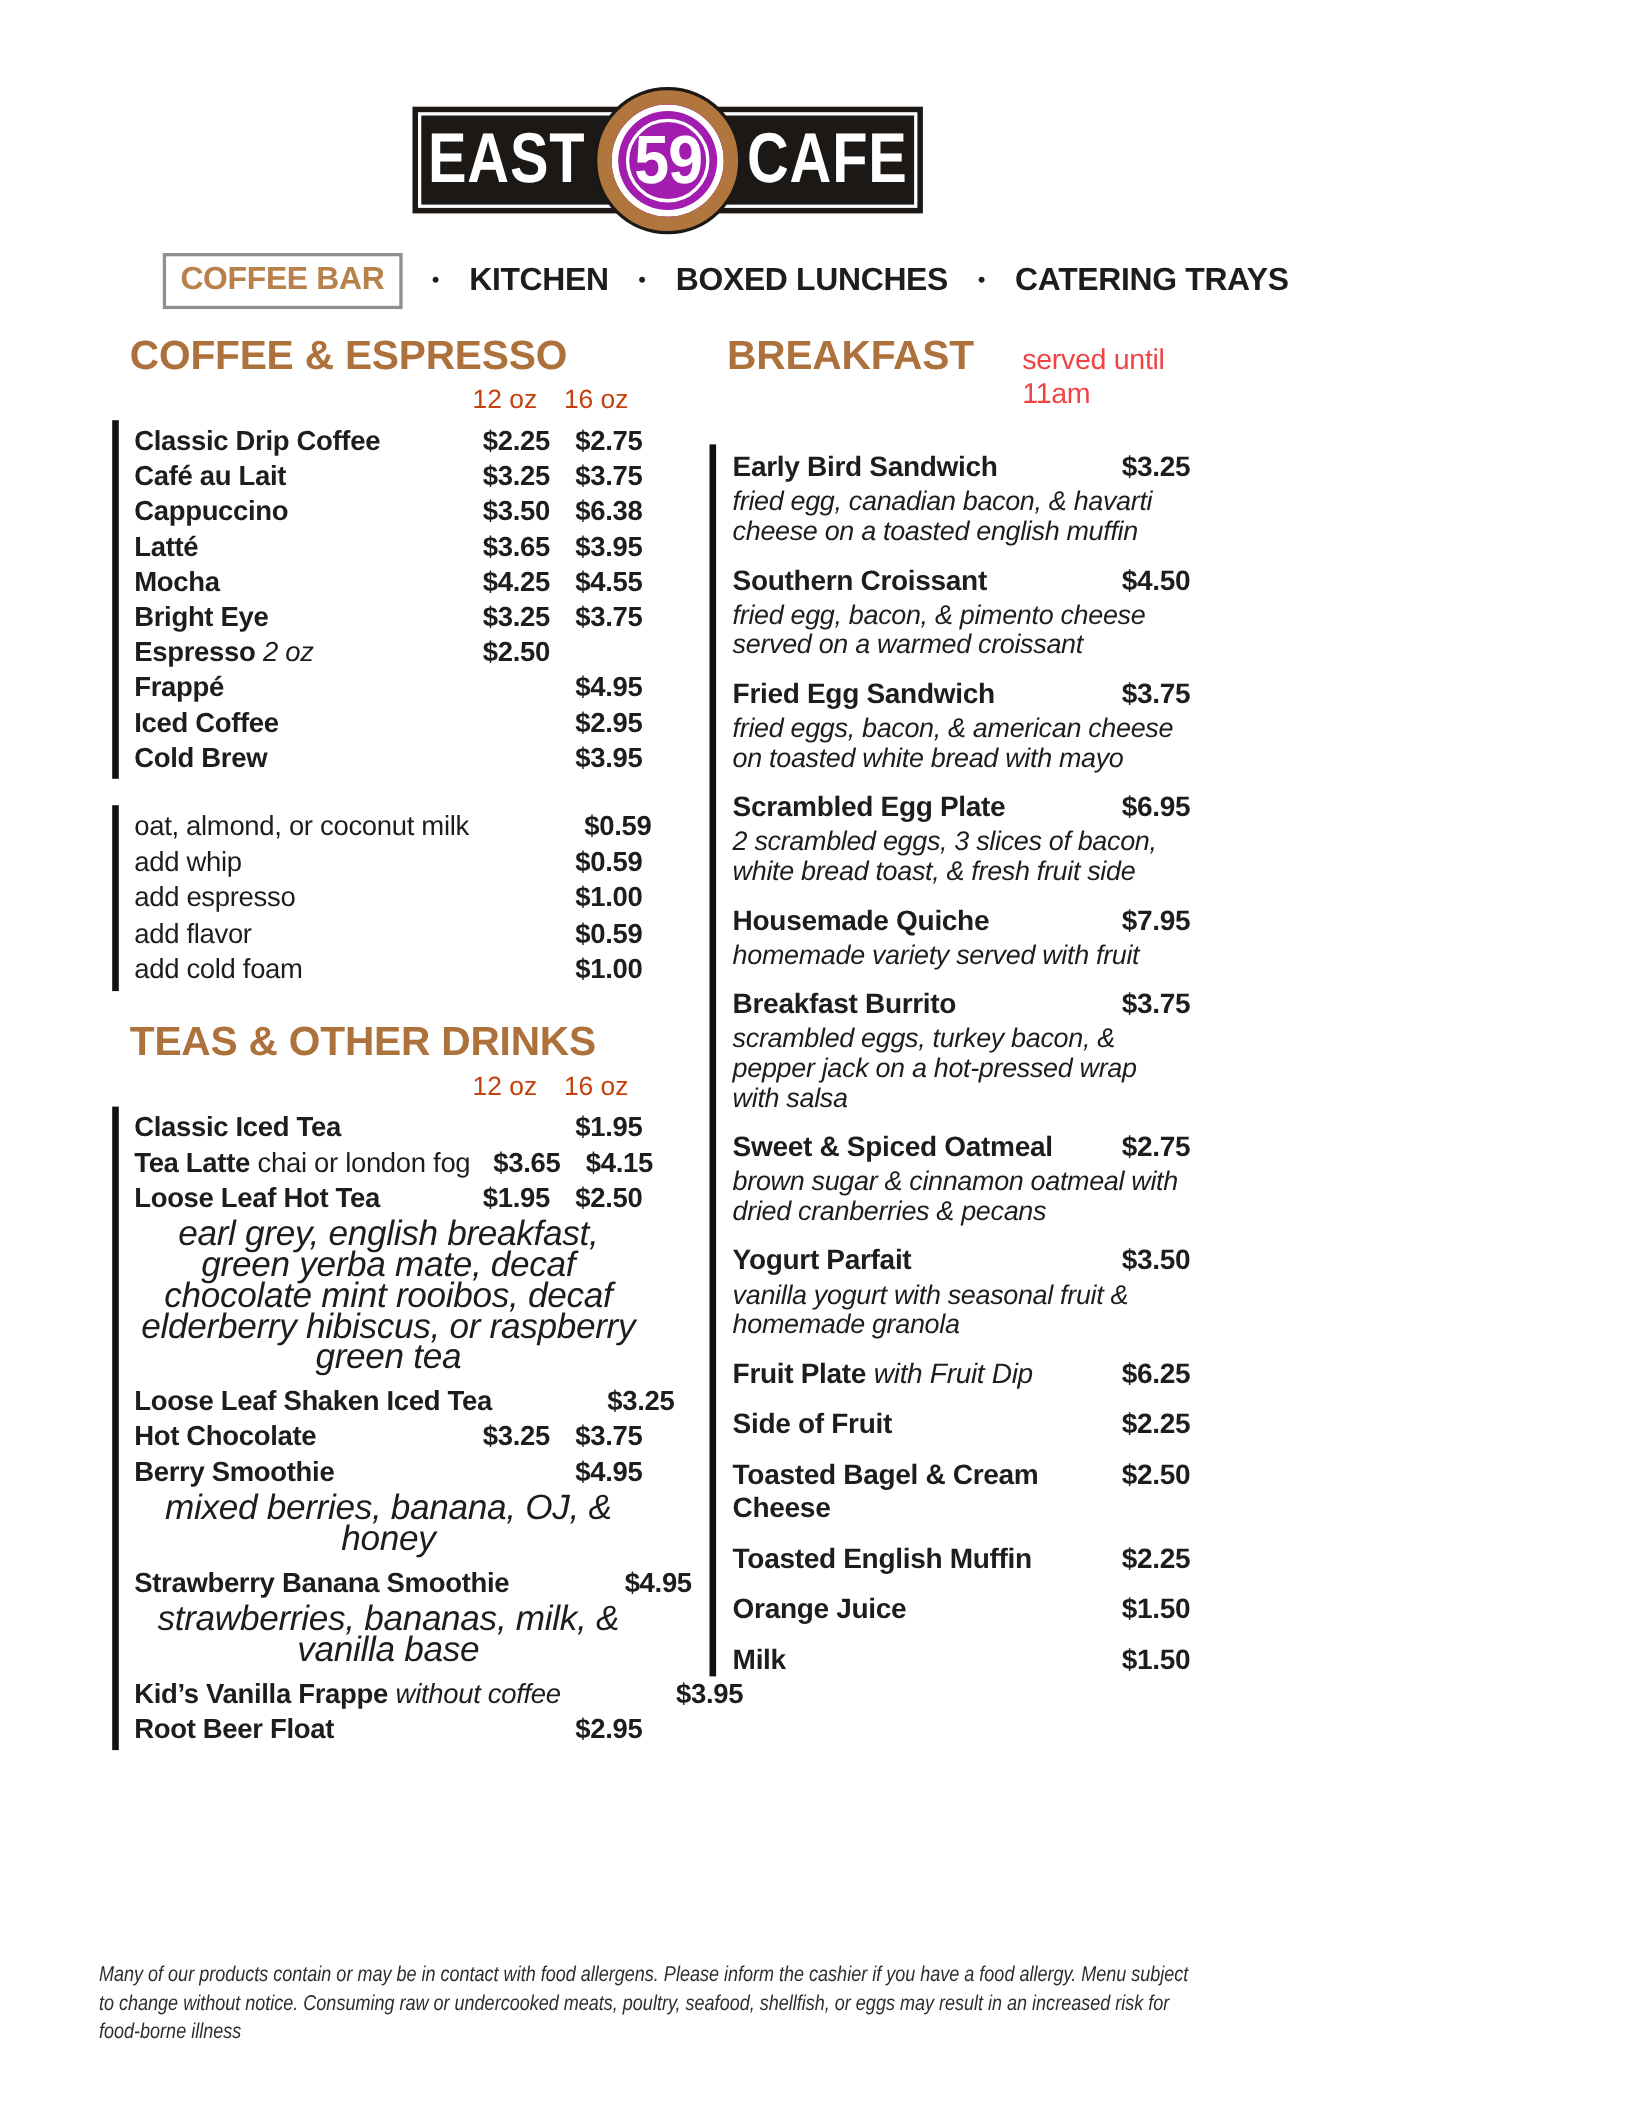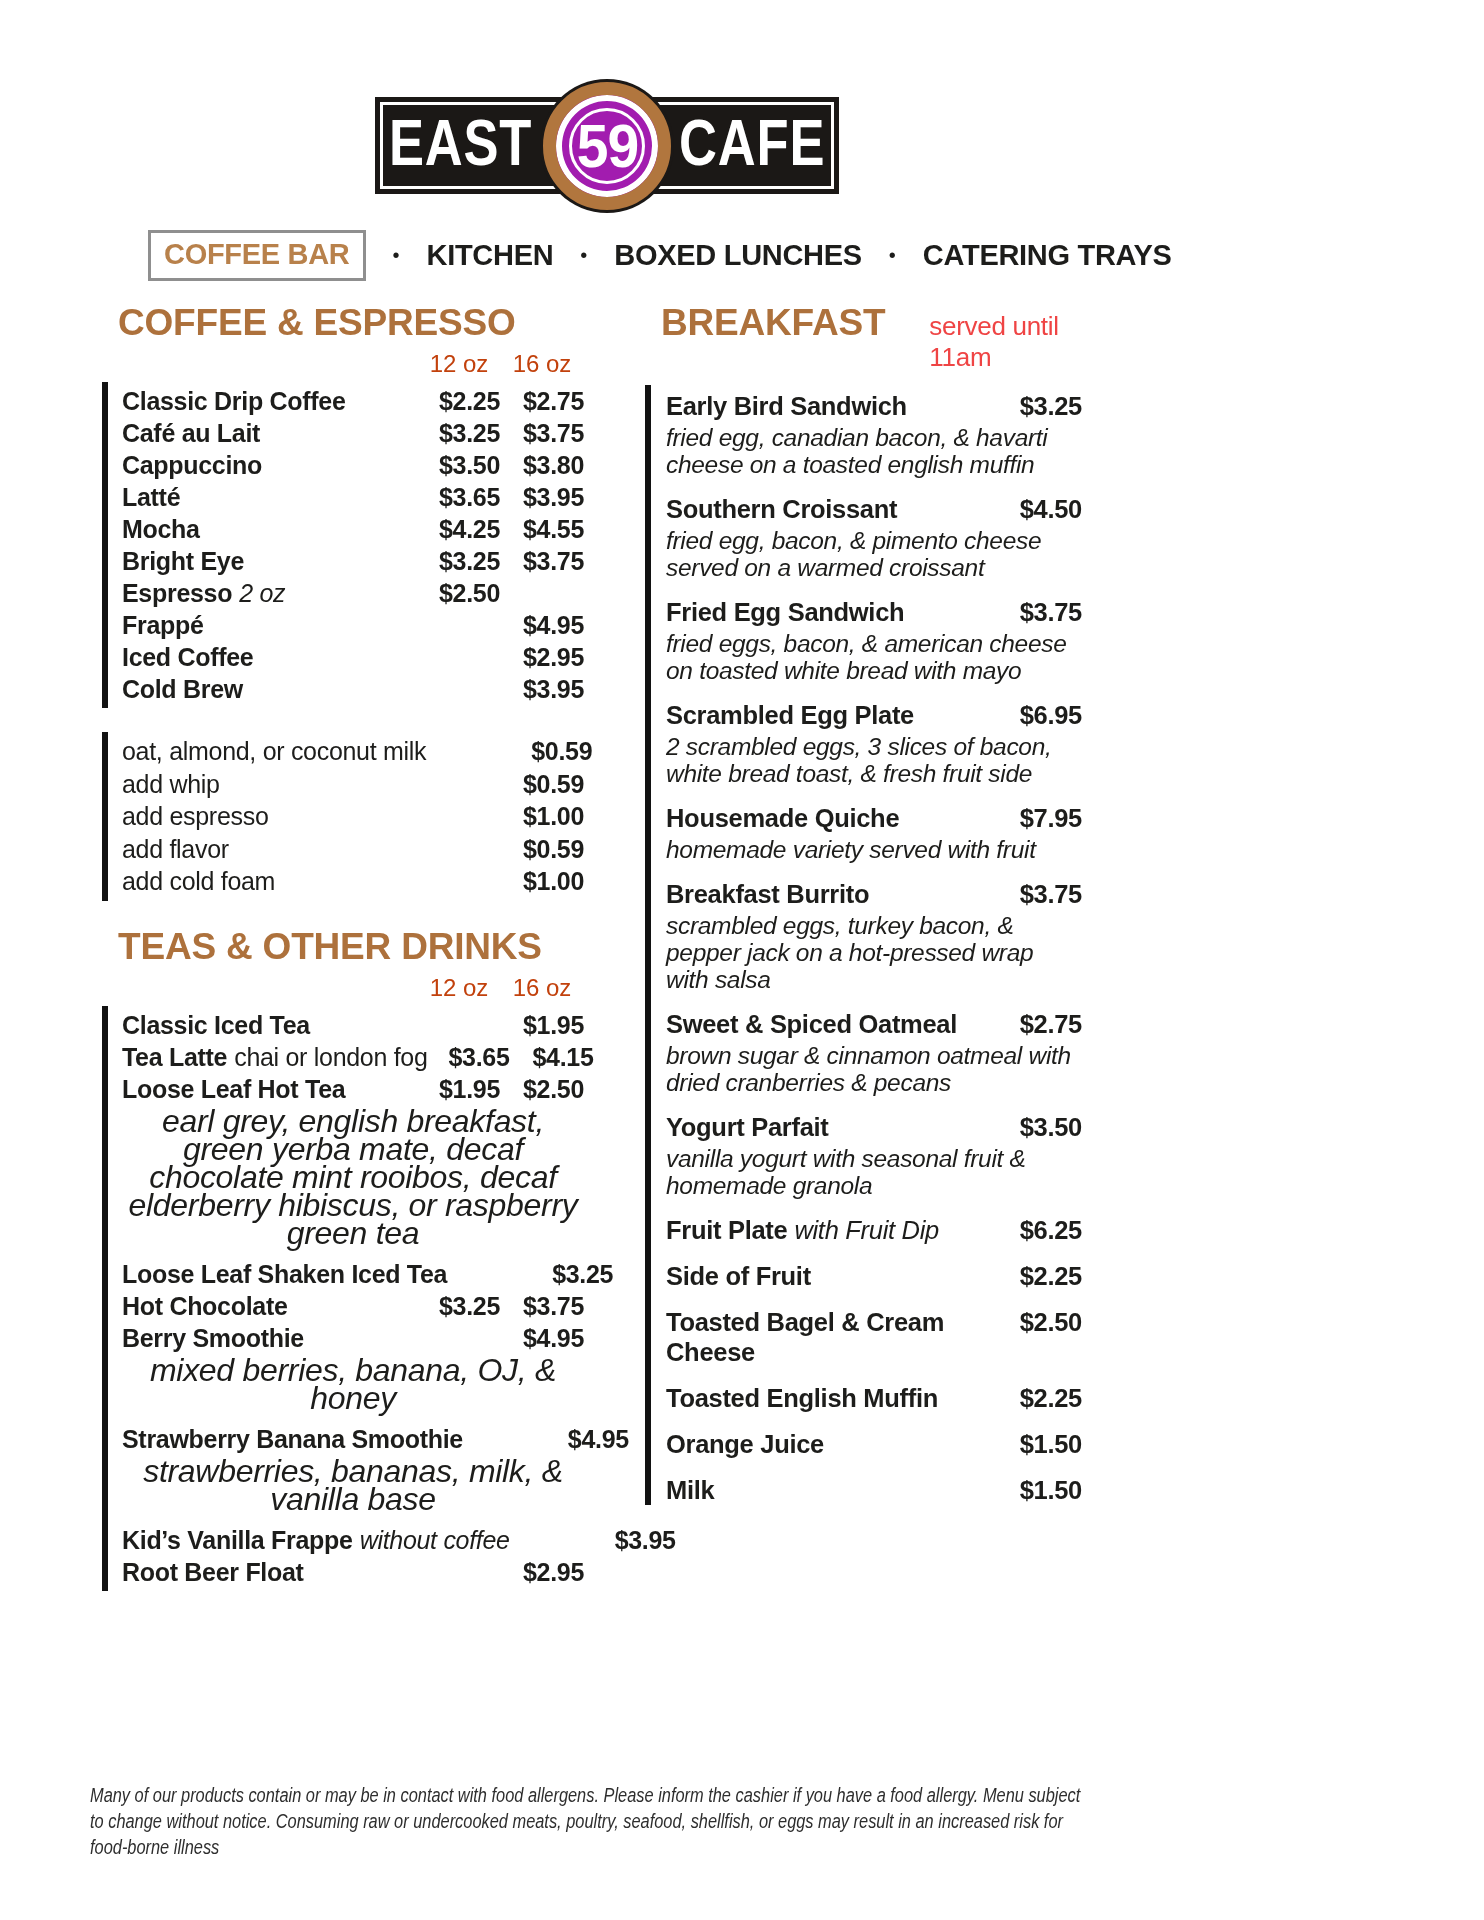--- a/index.html
+++ b/index.html
@@ -52,21 +52,21 @@
   .cell-name.light{font-weight:normal;}
   .p12,.p16{text-align:right;font-weight:bold;}
   .addons-block{margin-top:24px;}
   .addons-block .menu-row{line-height:32.5px;}
   .teas-title{margin-top:25px;}
   .tea-desc{font-style:italic;font-size:32px;line-height:28px;letter-spacing:-0.3px;
     margin:2px 0 11px;text-align:center;}
   
   .bf-header{display:flex;align-items:baseline;gap:44px;}
   .bf-subtitle{font-size:26px;color:#ef4444;letter-spacing:-0.3px;}
-  .bf-block{margin-top:12px;border-left:6px solid #121212;padding:6px 0 0 15px;}
+  .bf-block{margin-top:31px;border-left:6px solid #121212;padding:6px 0 0 15px;}
   .bf-item{margin-bottom:16px;}
   .bf-row{display:flex;justify-content:space-between;align-items:baseline;
     font-size:25.5px;line-height:30px;letter-spacing:-0.3px;}
   .bf-name{font-weight:bold;}
   .bf-name .note-italic{font-weight:normal;font-style:italic;margin-left:7px;}
   .bf-price{font-weight:bold;}
   .bf-desc{font-style:italic;font-size:24.5px;line-height:27px;letter-spacing:-0.3px;margin-top:3px;}
   
   .footer{position:absolute;left:90px;top:1782px;width:1190px;
     font-style:italic;font-size:19.5px;line-height:26px;color:#2e2e2e;
@@ -125,21 +125,21 @@
 
       <div class="menu-row">
         <span class="cell-name"><span>Café au Lait</span></span>
         <span class="p12">$3.25</span>
         <span class="p16">$3.75</span>
       </div>
 
       <div class="menu-row">
         <span class="cell-name"><span>Cappuccino</span></span>
         <span class="p12">$3.50</span>
-        <span class="p16">$3.80</span>
+        <span class="p16">$6.38</span>
       </div>
 
       <div class="menu-row">
         <span class="cell-name"><span>Latté</span></span>
         <span class="p12">$3.65</span>
         <span class="p16">$3.95</span>
       </div>
 
       <div class="menu-row">
         <span class="cell-name"><span>Mocha</span></span>

